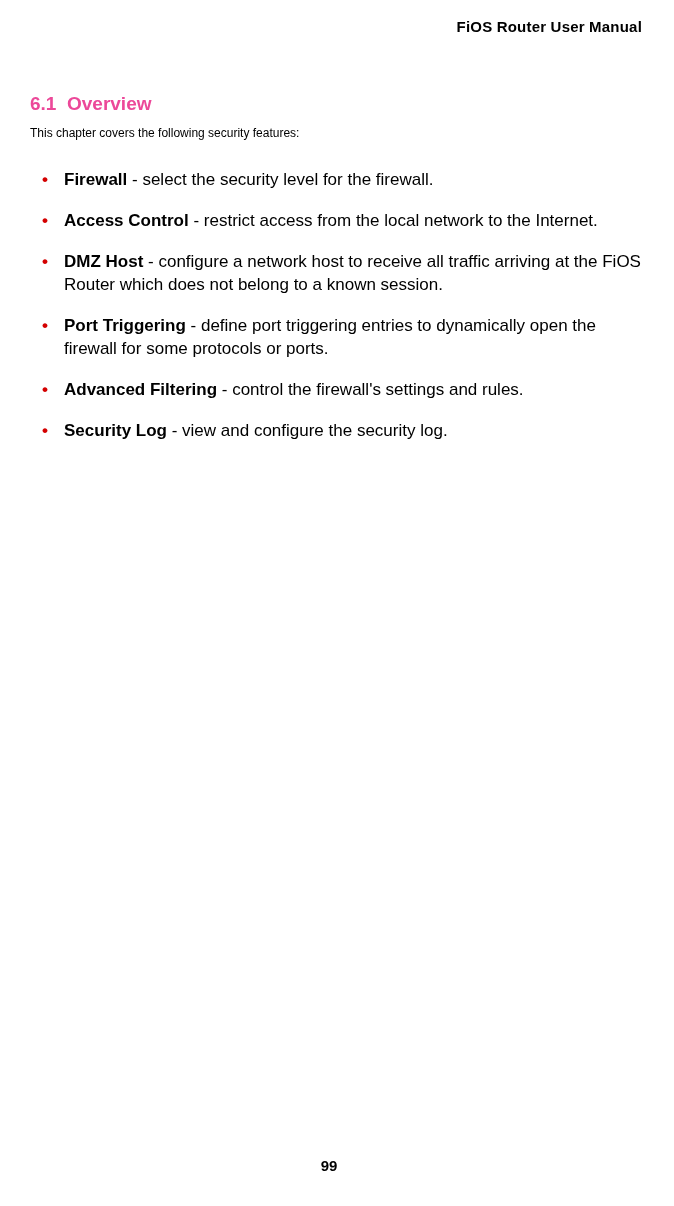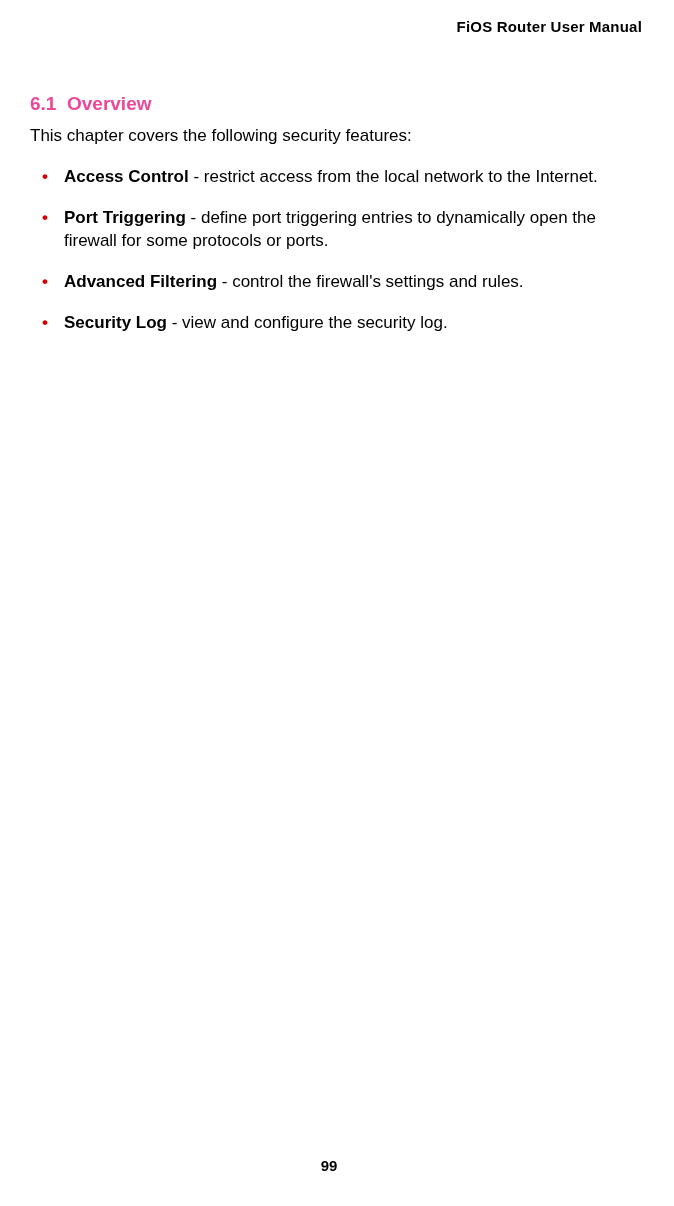--- a/index.html
+++ b/index.html
@@ -29,22 +29,22 @@
       padding-right: 2px;
       font-stretch: condensed;
     }
     .section-heading {
       color: #ec4899;
       font-weight: 700;
       font-size: 19px;
       margin-bottom: 10px;
     }
     .intro-text {
-      font-size: 17px;
-      margin-bottom: 18px;
+      font-size: 12px;
+      margin-bottom: 28px;
       line-height: 1.35;
     }
     .feature-list {
       list-style: none;
       padding-left: 12px;
     }
     .feature-list li {
       position: relative;
       padding-left: 22px;
       margin-bottom: 18px;
@@ -80,20 +80,22 @@
 <div class="page">
   <div class="header-title">FiOS Router User Manual</div>
 
   <div class="section-heading">
     <span>6.1</span>&nbsp;&nbsp;<span>Overview</span>
   </div>
 
   <div class="intro-text">This chapter covers the following security features:</div>
 
   <ul class="feature-list">
+    <li><span class="term">Firewall</span><span> - select the security level for the firewall.</span></li>
     <li><span class="term">Access Control</span><span> - restrict access from the local network to the Internet.</span></li>
+    <li><span class="term">DMZ Host</span><span> - configure a network host to receive all traffic arriving at the FiOS Router which does not belong to a known session.</span></li>
     <li><span class="term">Port Triggering</span><span> - define port triggering entries to dynamically open the firewall for some protocols or ports.</span></li>
     <li><span class="term">Advanced Filtering</span><span> - control the firewall's settings and rules.</span></li>
     <li><span class="term">Security Log</span><span> - view and configure the security log.</span></li>
   </ul>
 
   <div class="page-number">99</div>
 </div>
 
 </body></html>

